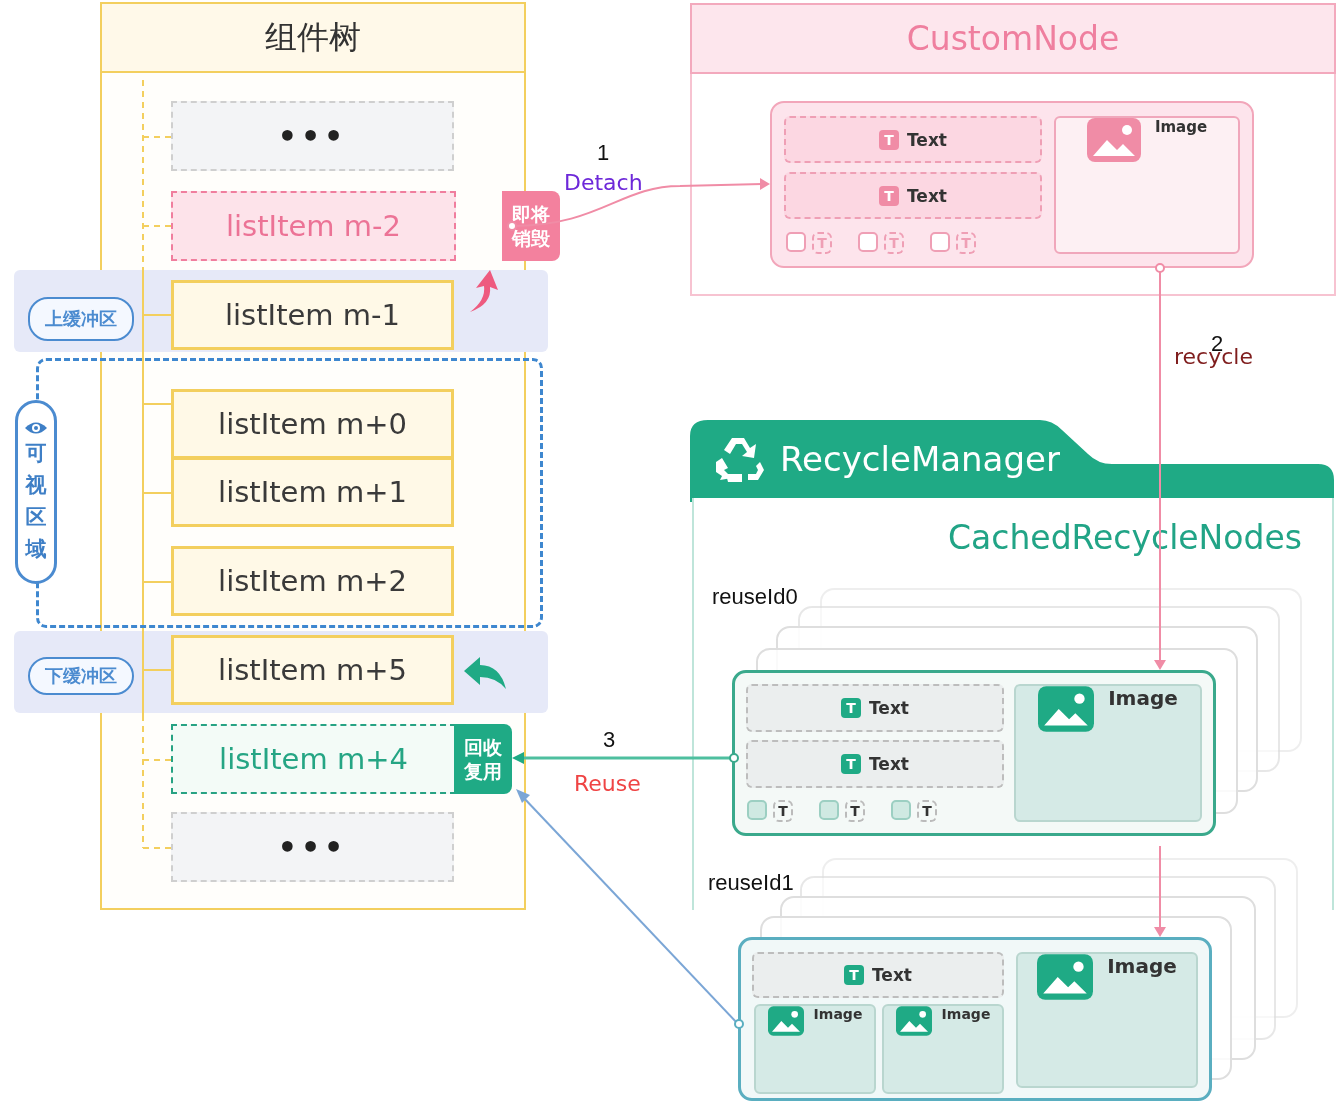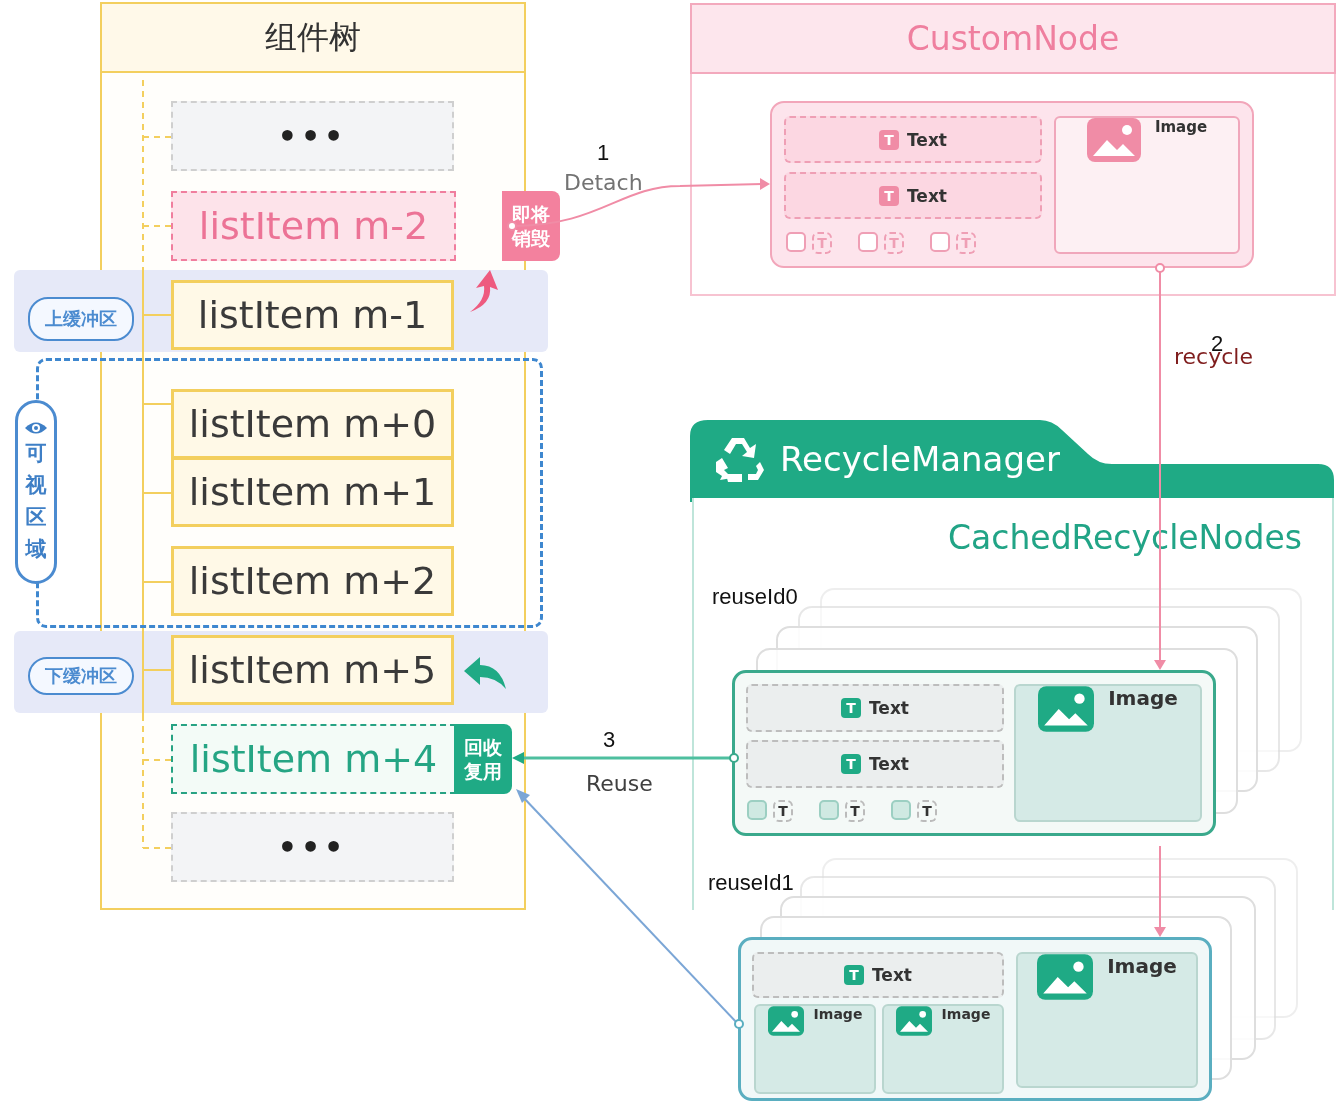--- a/index.html
+++ b/index.html
@@ -13,21 +13,21 @@
                 font-size: 32px; color: #333; display: flex; align-items: center; justify-content: center; }
   .buffer-band { background: #e6e9f8; border-radius: 6px; }
   .pill { border: 2px solid #4b8bd0; color: #4b8bd0; border-radius: 20px; background: #f4f8ff;
           font-size: 18px; font-weight: bold; display: flex; align-items: center; justify-content: center; }
   .visible-box { left: 36px; top: 358px; width: 507px; height: 270px; border: 3px dashed #3e87cf; border-radius: 10px; }
   .visible-pill { left: 15px; top: 400px; width: 42px; height: 184px; border: 3px solid #4b8bd0; border-radius: 22px;
                   background: #fff; color: #3e7fc6; display: flex; flex-direction: column; align-items: center;
                   justify-content: center; gap: 2px; font-weight: bold; font-size: 21px; }
   .visible-pill span { line-height: 30px; }
   .item { width: 283px; height: 70px; display: flex; align-items: center; justify-content: center;
-          font-size: 38px; color: #3a3a3a; }
+          font-size: 29px; color: #3a3a3a; }
   .item.normal { border: 3px solid #f3cf5e; background: #fff9e7; }
   .item.gray { border: 2px dashed #cfcfcf; background: #f3f4f6; font-size: 30px; letter-spacing: 4px; font-weight: bold; color: #222; }
   .item.pink { border: 2px dashed #f07e9e; background: #fde3ea; color: #ec7396; width: 283px; }
   .item.green { border: 2px dashed #27a283; background: #f3fbf7; color: #25a584; }
   .tag { width: 58px; height: 70px; border-radius: 0 8px 8px 0; color: #fff; font-weight: bold; font-size: 19px;
          display: flex; flex-direction: column; align-items: center; justify-content: center; line-height: 24px; }
   .tag.pink { background: #f3819e; margin-left: 48px; }
   .tag.green { background: #1faa85; }
 
   
@@ -277,17 +277,17 @@
   <line x1="522" y1="758" x2="732" y2="758" stroke="#4ebf9f" stroke-width="3"></line>
   <polygon points="512,758 524,752 524,764" fill="#1faa85"></polygon>
   <circle cx="734" cy="758" r="4" fill="#fff" stroke="#3aa98c" stroke-width="2"></circle>
 
   <line x1="738" y1="1024" x2="522" y2="796" stroke="#7ba6d6" stroke-width="2"></line>
   <polygon points="516,789 530,795 522,803" fill="#7ba6d6"></polygon>
   <circle cx="739" cy="1024" r="4" fill="#fff" stroke="#5aaec0" stroke-width="2"></circle>
 </svg>
 
 <div class="abs step-num" style="left:597px;top:140px;">1</div>
-<div class="abs step-lbl" style="left:564px;top:170px;color:#737373;">Detach</div>
+<div class="abs step-lbl" style="left:564px;top:170px;color:#6d28d9;">Detach</div>
 <div class="abs step-num" style="left:1211px;top:331px;">2</div>
 <div class="abs step-lbl" style="left:1174px;top:344px;color:#7f1d1d;">recycle</div>
 <div class="abs step-num" style="left:603px;top:727px;">3</div>
-<div class="abs step-lbl" style="left:586px;top:771px;color:#404040;">Reuse</div>
+<div class="abs step-lbl" style="left:574px;top:771px;color:#ef4444;">Reuse</div>
 
 </body></html>

